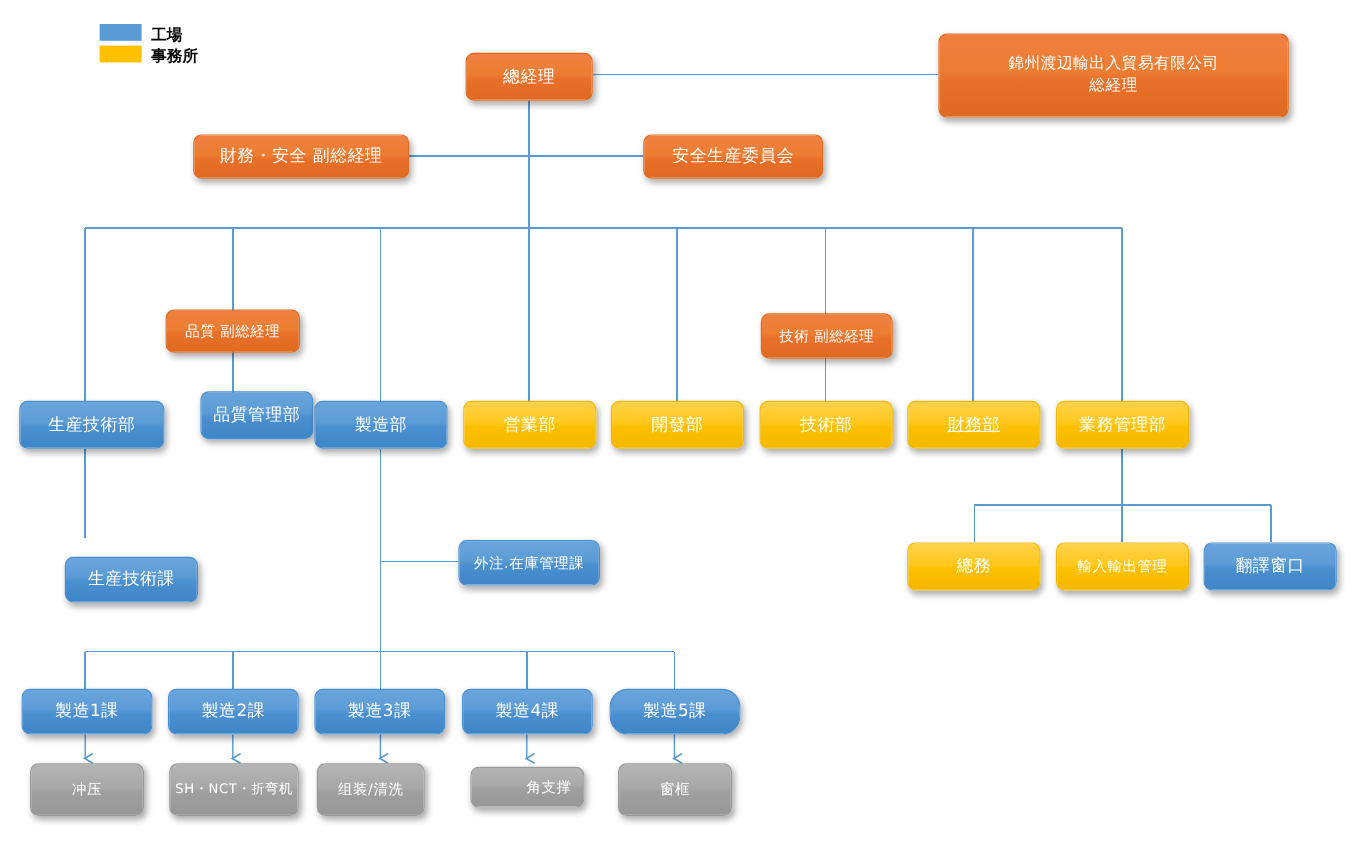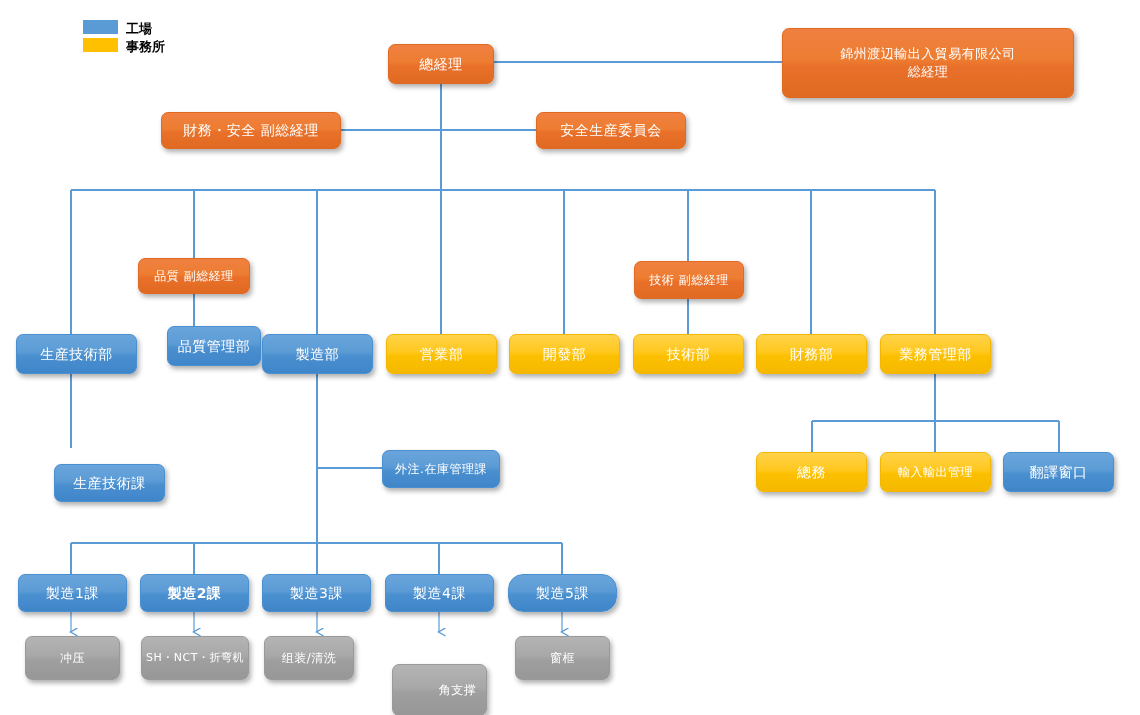--- a/index.html
+++ b/index.html
@@ -142,39 +142,39 @@
   <div class="node blue" style="left:139px;top:326px;width:94px;height:40px;margin-left:28px;">品質管理部</div>
 
   <div class="node blue" style="left:262px;top:334px;width:111px;height:40px;">製造部</div>
 
   <div class="node yellow" style="left:386px;top:334px;width:111px;height:40px;">営業部</div>
 
   <div class="node yellow" style="left:509px;top:334px;width:111px;height:40px;">開發部</div>
 
   <div class="node yellow" style="left:633px;top:334px;width:111px;height:40px;">技術部</div>
 
-  <div class="node yellow" style="left:756px;top:334px;width:111px;height:40px;">財務部</div>
+  <div class="node yellow" style="left:756px;top:334px;width:111px;height:40px;text-decoration:underline;">財務部</div>
 
   <div class="node yellow" style="left:880px;top:334px;width:111px;height:40px;">業務管理部</div>
 
   <div class="node blue" style="left:16px;top:464px;width:111px;height:38px;margin-left:38px;">生産技術課</div>
 
   <div class="node blue sm" style="left:382px;top:450px;width:118px;height:38px;">外注.在庫管理課</div>
 
   <div class="node yellow" style="left:756px;top:452px;width:111px;height:40px;">總務</div>
 
   <div class="node yellow sm" style="left:880px;top:452px;width:111px;height:40px;">輸入輸出管理</div>
 
   <div class="node blue" style="left:1003px;top:452px;width:111px;height:40px;">翻譯窗口</div>
 
   <div class="node blue" style="left:18px;top:574px;width:109px;height:38px;">製造1課</div>
-  <div class="node blue" style="left:140px;top:574px;width:109px;height:38px;font-weight:bold;">製造2課</div>
+  <div class="node blue" style="left:140px;top:574px;width:109px;height:38px;">製造2課</div>
   <div class="node blue" style="left:262px;top:574px;width:109px;height:38px;">製造3課</div>
   <div class="node blue" style="left:385px;top:574px;width:109px;height:38px;">製造4課</div>
   <div class="node blue" style="left:508px;top:574px;width:109px;height:38px;border-radius:15px;">製造5課</div>
 
   <div class="node gray sm" style="left:25px;top:636px;width:95px;height:44px;">冲压</div>
   <div class="node gray xs" style="left:141px;top:636px;width:108px;height:44px;">SH・NCT・折弯机</div>
   <div class="node gray sm" style="left:264px;top:636px;width:90px;height:44px;">组装/清洗</div>
-  <div class="node gray sm" style="left:392px;top:664px;width:95px;height:52px;padding-left:40px;">角支撑</div>
+  <div class="node gray sm" style="left:392px;top:639px;width:95px;height:34px;padding-left:40px;">角支撑</div>
   <div class="node gray sm" style="left:515px;top:636px;width:95px;height:44px;">窗框</div>
 
 </div>
 
 </body></html>

